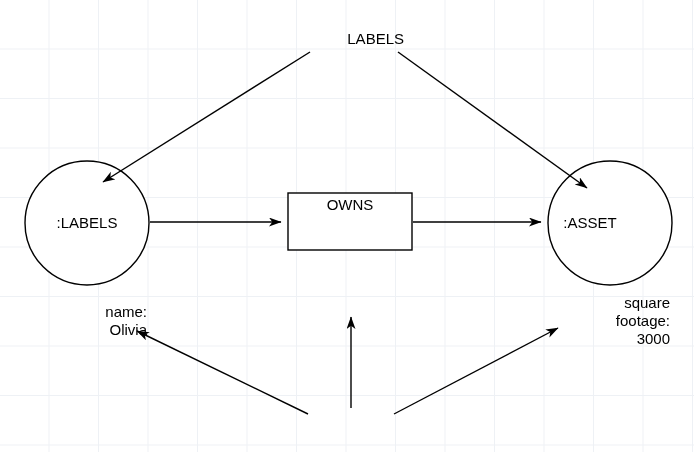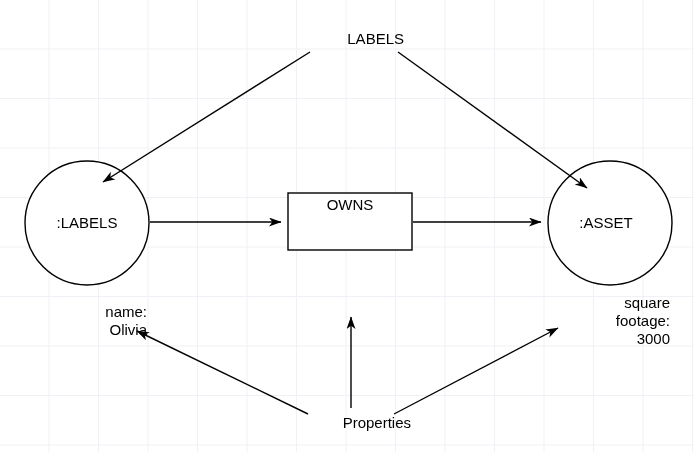--- a/index.html
+++ b/index.html
@@ -80,25 +80,24 @@
 
     <line x1="394" y1="414" x2="558" y2="328" stroke="#000000" stroke-width="1.4" marker-end="url(#arrow)"></line>
   </svg>
 
   <div class="lbl" style="left: 304px; top: 30px; width: 100px;">LABELS</div>
 
   <div class="node-text" style="left: 27px; top: 214px; width: 120px;">:LABELS</div>
 
   <div class="node-text" style="left: 290px; top: 196px; width: 120px;">OWNS</div>
 
-  <div class="node-text" style="left: 546px; top: 214px; width: 120px;">:ASSET</div>
+  <div class="node-text" style="left: 530px; top: 214px; width: 120px;">:ASSET</div>
 
   <div class="lbl" style="left: 27px; top: 303px; width: 120px;">name:
 Olivia</div>
 
 
   <div class="lbl" style="left: 550px; top: 294px; width: 120px;">square
 footage:
 3000</div>
 
-  <div class="lbl" style="left: 291px; top: 414px; width: 120px;">Properties</div>
 
 </div>
 
 </body></html>

